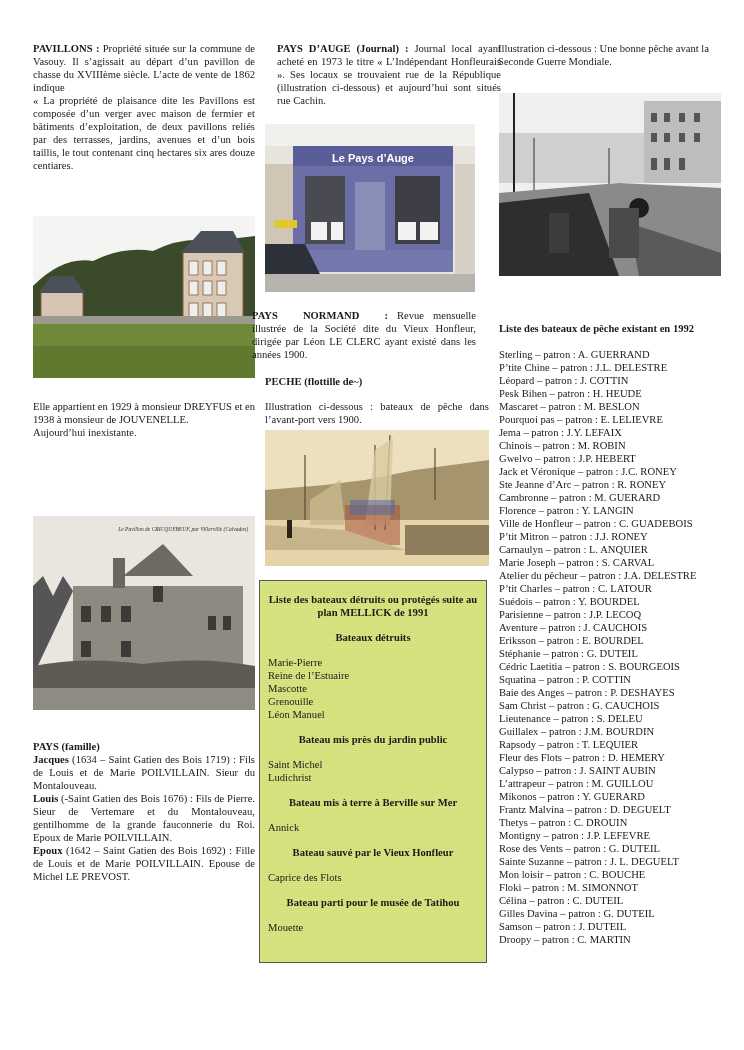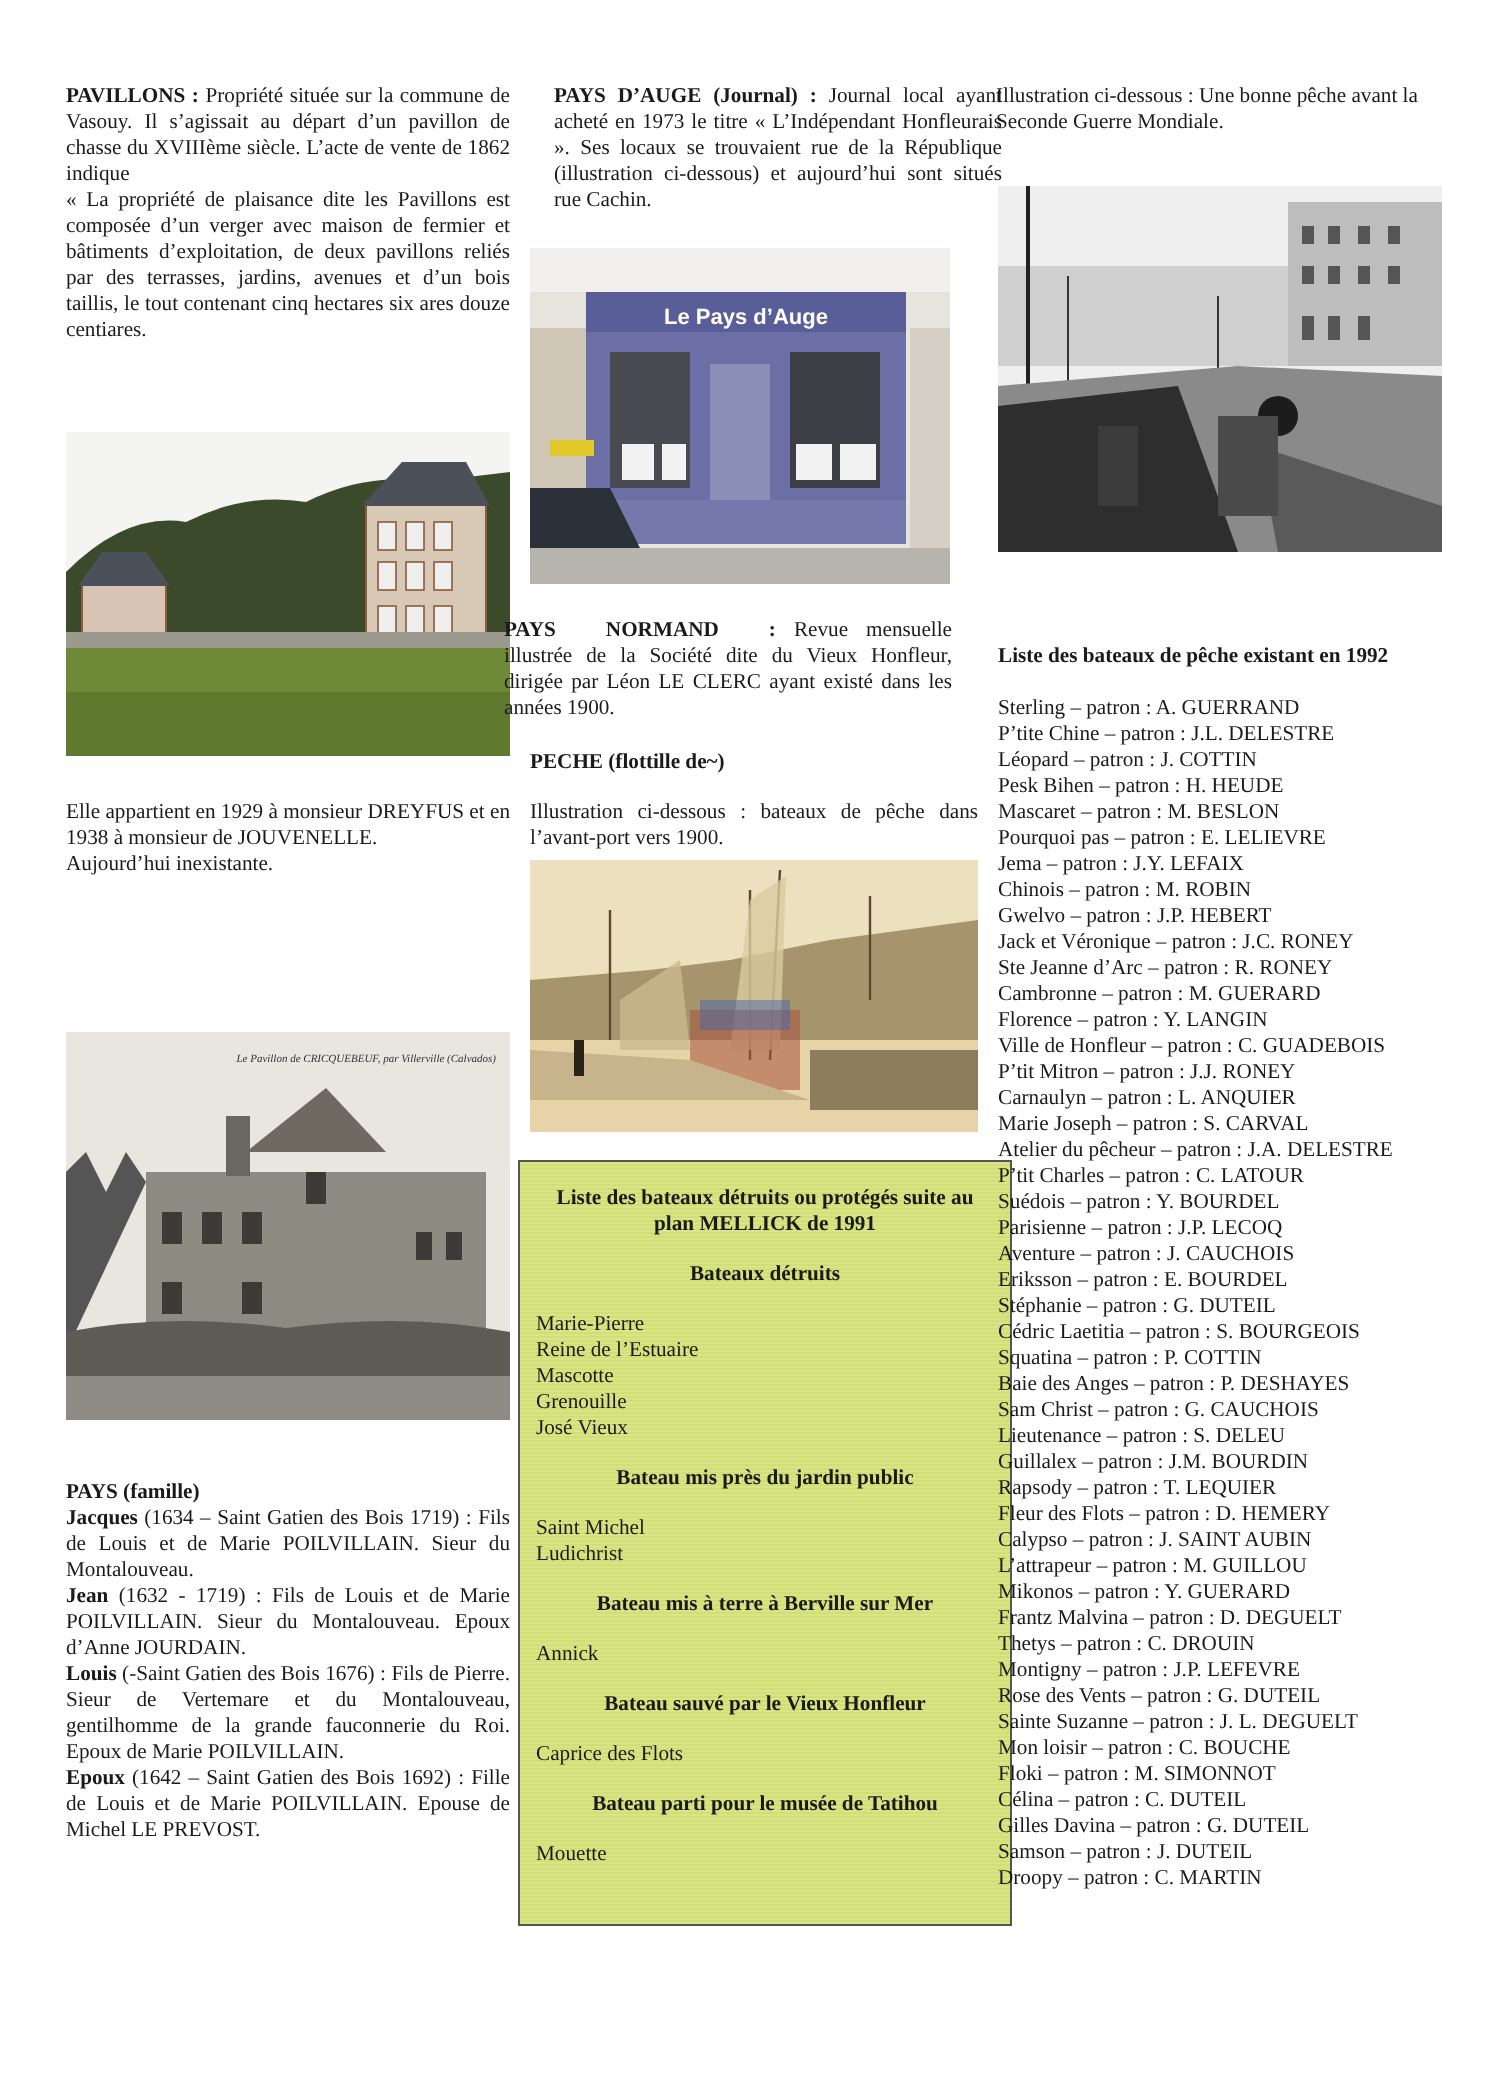--- a/index.html
+++ b/index.html
@@ -10,21 +10,21 @@
   }
   .col { position: absolute; top: 42px; }
   .col1 { left: 33px; width: 222px; }
   .col2 { left: 265px; width: 224px; margin-left: 12px; }
   .col3 { left: 498px; width: 232px; }
   p { margin: 0; text-align: justify; }
   b { font-weight: bold; }
   .img { position: absolute; overflow: hidden; }
   .sec { position: absolute; }
   .boxed {
-    position: absolute; left: 259px; top: 580px; width: 247px; height: 383px;
+    position: absolute; left: 259px; top: 580px; width: 228px; height: 383px;
     background: #d6e37a;
     background-image: repeating-linear-gradient(0deg, rgba(255,255,255,0.08) 0 1px, rgba(0,0,0,0.02) 1px 2px);
     border: 1px solid #555;
     box-sizing: border-box; padding: 12px 8px;
   }
   .boxed h3 { margin: 0; font-size: 10.6px; line-height: 13px; text-align: center; font-weight: bold; }
   .boxed .h { margin-top: 12px; margin-bottom: 12px; text-align:center; font-weight:bold; }
   .boxed .it { line-height: 13px; }
   .boatlist div { white-space: nowrap; }
 </style>
@@ -85,21 +85,20 @@
         <rect x="88" y="125" width="10" height="16"></rect>
     </g>
     <path d="M0 150 Q50 140 110 148 Q170 140 222 150 L222 194 L0 194Z" fill="#5e5b54"></path>
     <rect x="0" y="172" width="222" height="22" fill="#8e8b84"></rect>
   </svg>
 </div>
 
 <div class="sec" style="left:33px; top:740px; width:222px;">
   <p><b>PAYS (famille)</b></p>
   <p><b>Jacques</b><span> (1634 – Saint Gatien des Bois 1719) : Fils de Louis et de Marie POILVILLAIN. Sieur du Montalouveau.</span></p>
-  <p><b>Jean</b><span> (1632 - 1719) : Fils de Louis et de Marie POILVILLAIN. Sieur du Montalouveau. Epoux d’Anne JOURDAIN.</span></p>
   <p><b>Louis</b><span> (-Saint Gatien des Bois 1676) : Fils de Pierre. Sieur de Vertemare et du Montalouveau, gentilhomme de la grande fauconnerie du Roi. Epoux de Marie POILVILLAIN.</span></p>
   <p><b>Epoux</b><span> (1642 – Saint Gatien des Bois 1692) : Fille de Louis et de Marie POILVILLAIN. Epouse de Michel LE PREVOST.</span></p>
 </div>
 
 <div class="col col2">
   <p><b>PAYS D’AUGE (Journal) :</b><span> Journal local ayant acheté en 1973 le titre « L’Indépendant Honfleurais ». Ses locaux se trouvaient rue de la République (illustration ci-dessous) et aujourd’hui sont situés rue Cachin.</span></p>
 </div>
 
 <div class="img" style="left:265px; top:124px; width:229px; height:168px;">
   <svg width="210" height="168" viewBox="0 0 210 168">
@@ -154,21 +153,21 @@
   </svg>
 </div>
 
 <div class="boxed">
   <h3>Liste des bateaux détruits ou protégés suite au plan MELLICK de 1991</h3>
   <div class="h">Bateaux détruits</div>
   <div class="it">Marie-Pierre</div>
   <div class="it">Reine de l’Estuaire</div>
   <div class="it">Mascotte</div>
   <div class="it">Grenouille</div>
-  <div class="it">José Vieux</div>
+  <div class="it">Léon Manuel</div>
   <div class="h">Bateau mis près du jardin public</div>
   <div class="it">Saint Michel</div>
   <div class="it">Ludichrist</div>
   <div class="h">Bateau mis à terre à Berville sur Mer</div>
   <div class="it">Annick</div>
   <div class="h">Bateau sauvé par le Vieux Honfleur</div>
   <div class="it">Caprice des Flots</div>
   <div class="h">Bateau parti pour le musée de Tatihou</div>
   <div class="it">Mouette</div>
 </div>

